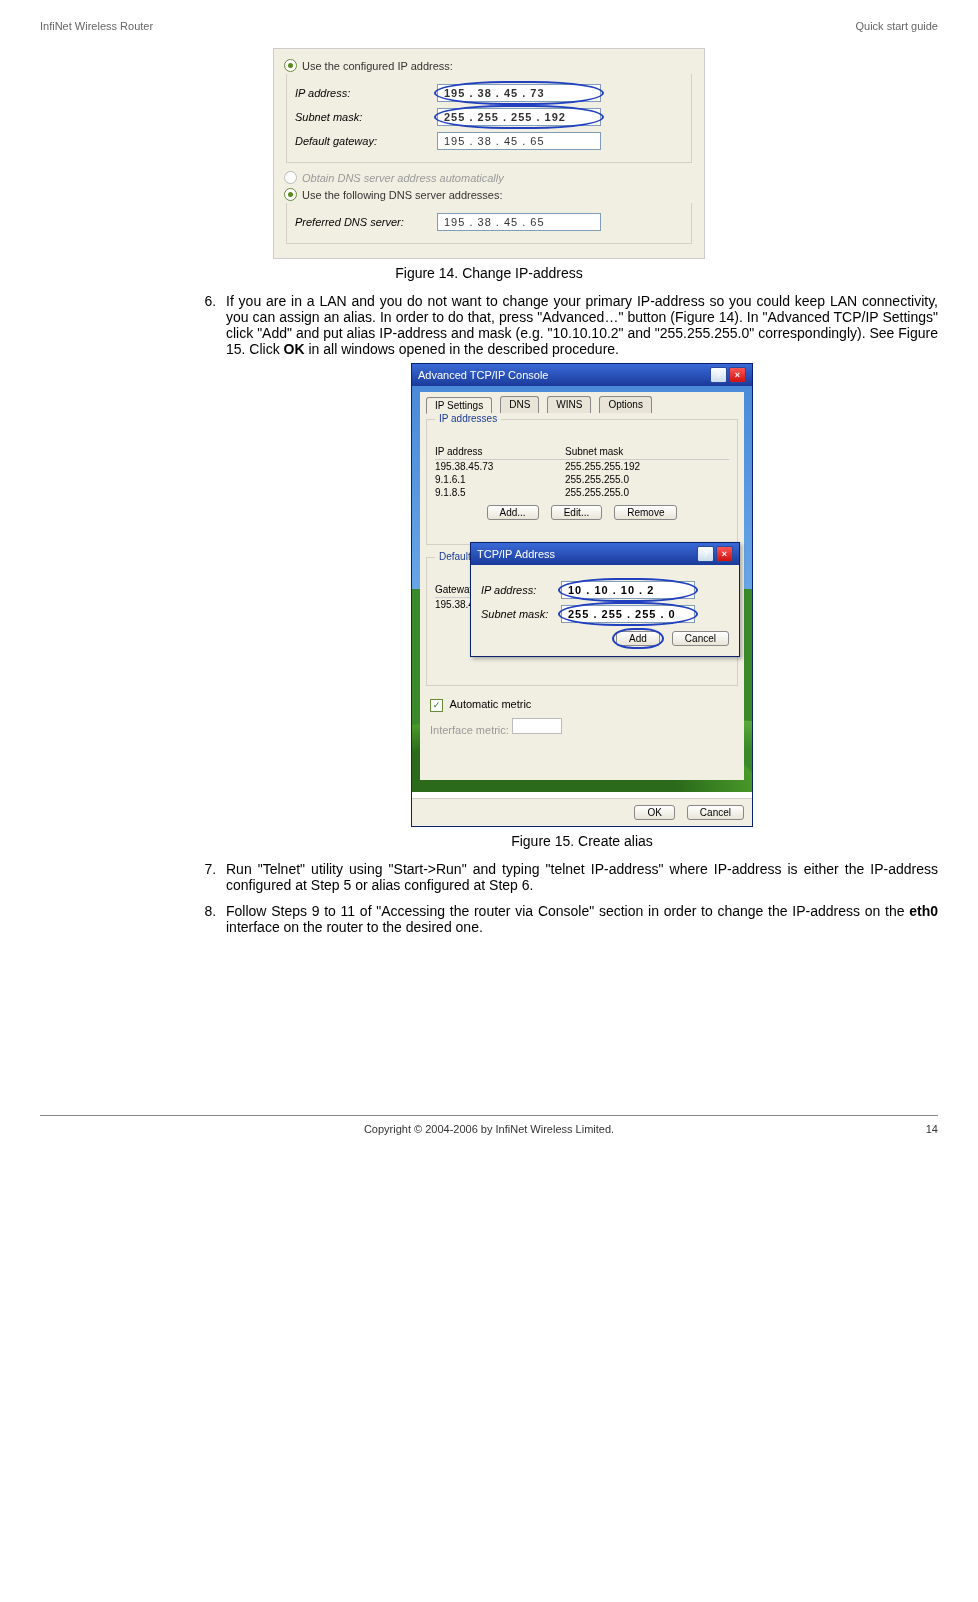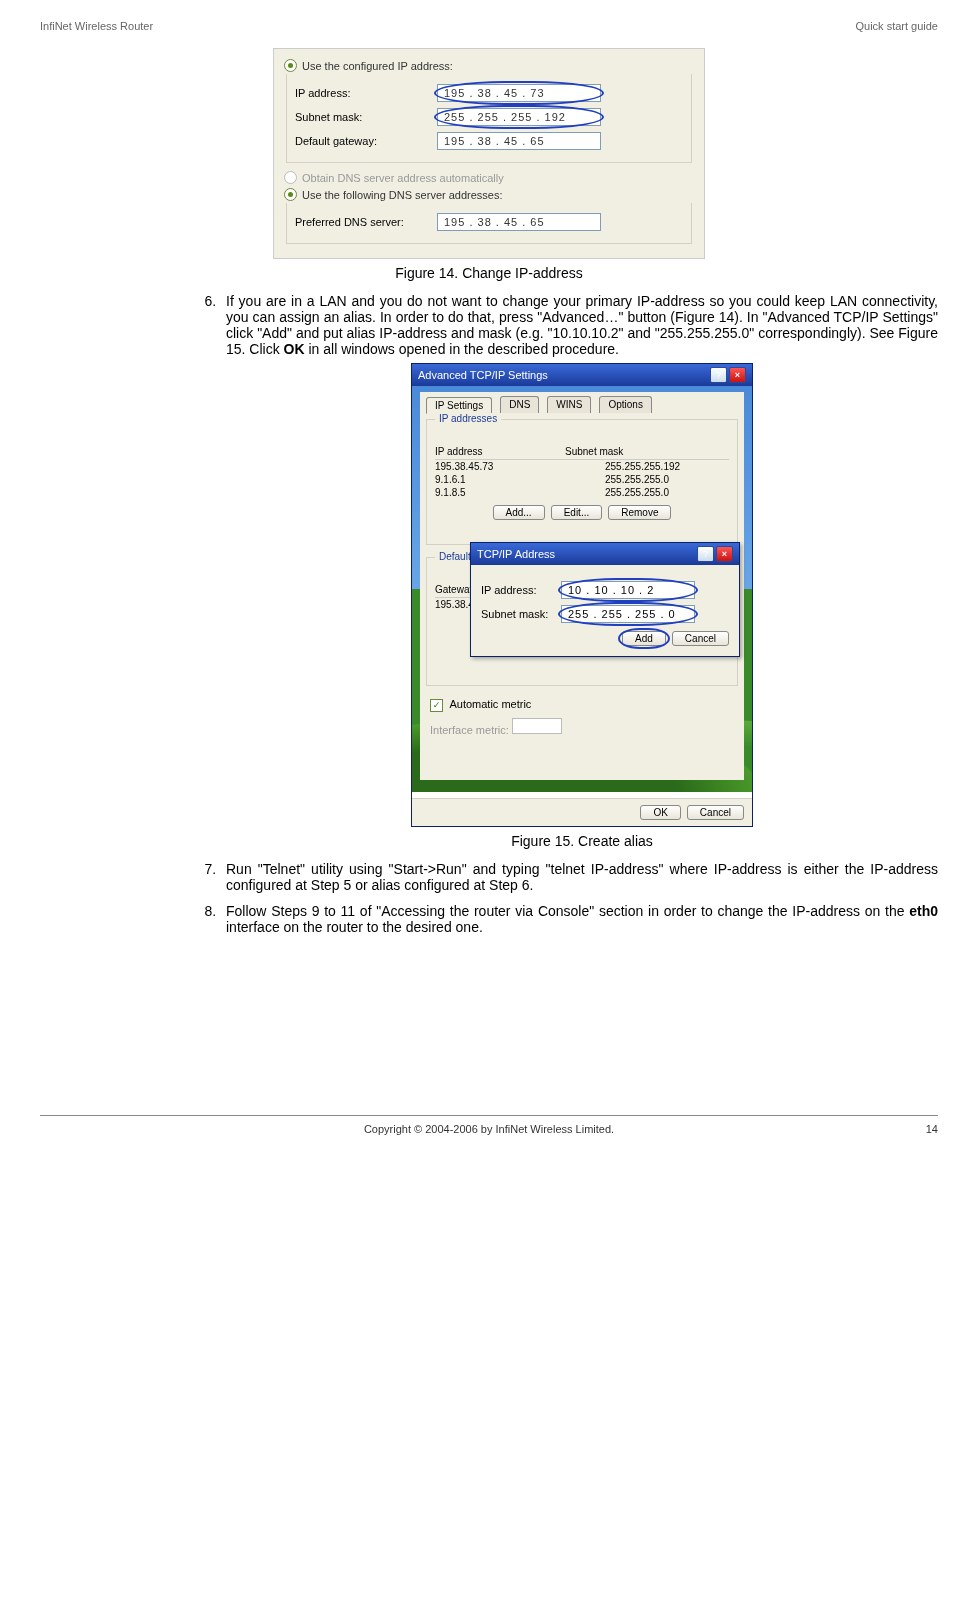--- a/index.html
+++ b/index.html
@@ -28,29 +28,29 @@
     text-align: left;
     font-family: Tahoma, sans-serif;
     font-size: 11px;
     color: #333;
   }
   .radio-row { display:flex; align-items:center; gap:5px; margin: 4px 0; }
   .radio-dot { width:11px; height:11px; border:1px solid #6a8a3a; border-radius:50%; background:#fff; display:flex; align-items:center; justify-content:center; }
   .radio-dot.sel::after { content:""; width:5px; height:5px; border-radius:50%; background:#5a8a1a; display:block; }
   .radio-dot.off { border-color:#bbb; }
   .form-row { display:flex; align-items:center; margin:6px 0; }
-  .form-label { width:142px; color:#000; }
+  .form-label { width:142px; color:#000;font-style:italic; }
   .form-label.dim { color:#999; }
   .ip-box {
     border:1px solid #7f9db9; background:#fff; padding:2px 6px; width:150px;
     font-family: Tahoma, sans-serif; font-size:11px; letter-spacing:1px;
     display:flex; justify-content:space-between;
   }
   .ip-box.blank span { color:#999; }
-  .ip-box.circled { position:relative; }
+  .ip-box.circled { position:relative;font-weight:bold; }
   .ip-box.circled::after { content:""; position:absolute; inset:-4px; border:2px solid #2040c0; border-radius:50%/60%; }
   .btn-adv-row { text-align:right; margin-top:20px;}
   .btn-adv { display:inline-block; border:1px solid #888; background:linear-gradient(#fff,#e8e5d8); padding:1px 10px; font-size:11px; border-radius:3px; position:relative;}
   .btn-adv::after { content:""; position:absolute; inset:-5px -7px; border:2px solid #2040c0; border-radius:50%/60%; }
   .figcap { text-align:center; font-size:14px; margin: 6px 0 12px 0; }
   ol.main { margin: 0 0 0 180px; padding:0;}
   ol.main > li { margin-bottom: 10px; text-align: justify; list-style-position: outside; padding-left: 6px;}
   ol.main > li::marker { font-size:14px; }
   .bold { font-weight: bold; }
 
@@ -61,23 +61,23 @@
   .tb-btn { width:15px; height:14px; background:linear-gradient(#fff,#cde); border:1px solid #2a4a9a; border-radius:2px; display:flex; align-items:center; justify-content:center; font-size:9px;}
   .tb-btn.red { background:linear-gradient(#f55,#c11); color:#fff; font-weight:bold;}
   .tabcontent { background:#f1efe2; padding:6px 8px 10px 8px; position:relative; min-height:390px;}
   .tabs { display:flex; gap:6px; margin-bottom:4px;}
   .tab { border:1px solid #888; border-bottom:none; padding:2px 8px; font-size:10px; background:#e8e5d8; border-radius:3px 3px 0 0; margin-right:2px;}
   .tab.active { background:#f1efe2; position:relative; top:1px; border-bottom:1px solid #f1efe2;}
   .group { border:1px solid #d4d0c8; margin:6px 0 12px 0; padding:24px 8px; position:relative;}
   .group-title { position:absolute; top:-7px; left:8px; background:#f1efe2; padding:0 4px; color:#1a3a9a; font-size:10px;}
   .listhead { display:flex; font-size:10px; color:#000; border-bottom:1px solid #ccc; padding:2px 0;}
   .listhead span:first-child, .listrow span:first-child { width:130px;}
-  .listrow { display:flex; font-size:10px; padding:1px 0;gap:40px;}
+  .listrow { display:flex; font-size:10px; padding:1px 0;}
   .minibtn { display:inline-block; border:1px solid #888; background:linear-gradient(#fff,#e8e5d8); padding:1px 12px; font-size:10px; border-radius:3px;}
-  .btnrow { display:flex; justify-content:center; gap:6px; margin-top:6px;}
+  .btnrow { display:flex; justify-content:center; gap:12px; margin-top:6px;}
   .btnrow.bottom { justify-content:flex-end; padding:6px 8px; background:#f1efe2; border-top:1px solid #d4d0c8;}
   .bg-hills { position:absolute; inset:0; overflow:hidden; z-index:0;}
   .bg-hills::before { content:""; position:absolute; top:0; left:0; right:0; height:55%; background:linear-gradient(#4a8ad8,#6aa8e8);}
   .bg-hills::after { content:""; position:absolute; bottom:0; left:0; right:0; height:50%; background:radial-gradient(120% 60% at 30% 100%, #2a6a1a 40%, #4a9a2a 60%, transparent 61%), radial-gradient(120% 60% at 80% 100%, #3a8a2a 40%, #5aaa3a 60%, transparent 61%), #3a8a2a;}
   .modal {
     position:absolute; top:178px; left:58px; width:268px; z-index:5;
     border:1px solid #0a216b; box-shadow: 2px 2px 4px rgba(0,0,0,0.3);
   }
   .modal .body { background:#f1efe2; padding:10px 10px;}
   .modal .form-label { width:80px; color:#000; }
@@ -146,21 +146,21 @@
   </div>
 </div>
 <div class="figcap">Figure 14. Change IP-address</div>
 
 <ol class="main" start="6">
   <li>
     <span>If you are in a LAN and you do not want to change your primary IP-address so you could keep LAN connectivity, you can assign an alias. In order to do that, press "Advanced…" button (Figure 14). In "Advanced TCP/IP Settings" click "Add" and put alias IP-address and mask (e.g. "10.10.10.2" and "255.255.255.0" correspondingly). See Figure 15. Click </span><span class="bold">OK</span><span> in all windows opened in the described procedure.</span>
     <div class="fig2-wrap">
       <div class="fig2">
         <div class="titlebar">
-          <span>Advanced TCP/IP Settings</span>
+          <span>Advanced TCP/IP Console</span>
           <span class="ctrls">
             <span class="tb-btn">?</span>
             <span class="tb-btn red">×</span>
           </span>
         </div>
         <div class="tabcontent">
           <div class="bg-hills"></div>
           <div style="position:relative; z-index:1; background:#f1efe2; padding:4px 6px; min-height:380px;">
           <div class="tabs">
             <span class="tab active">IP Settings</span>

